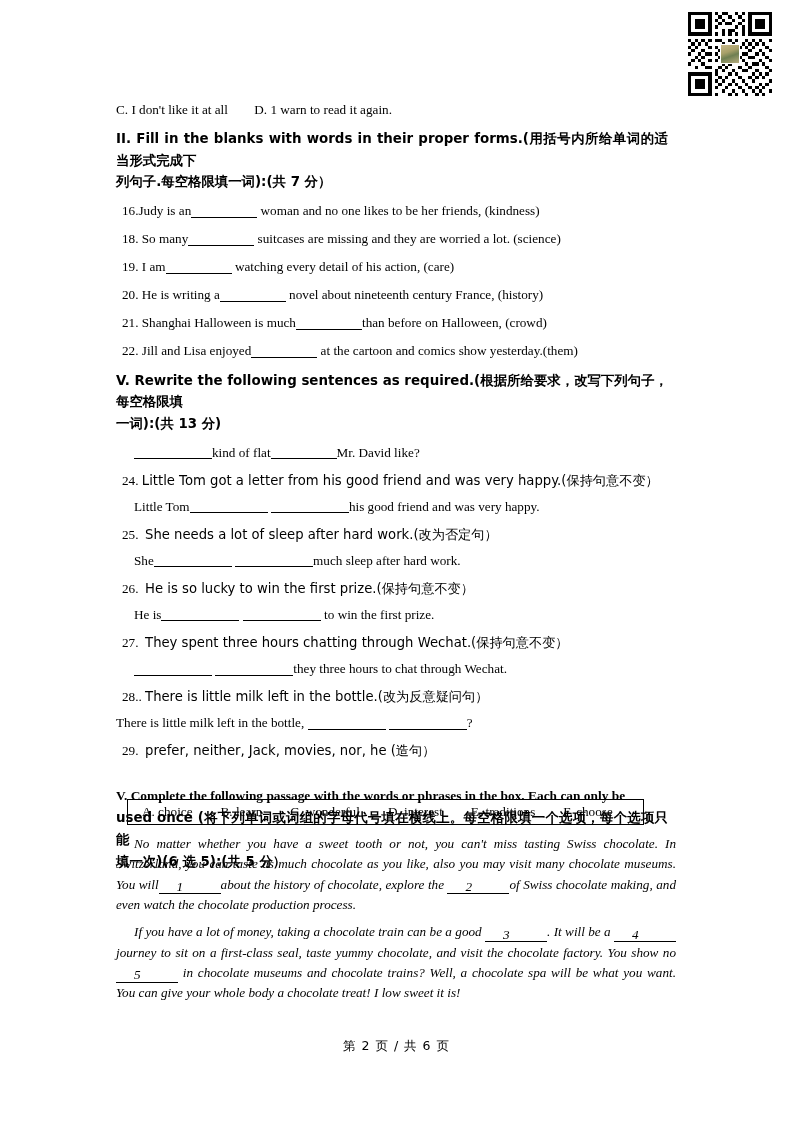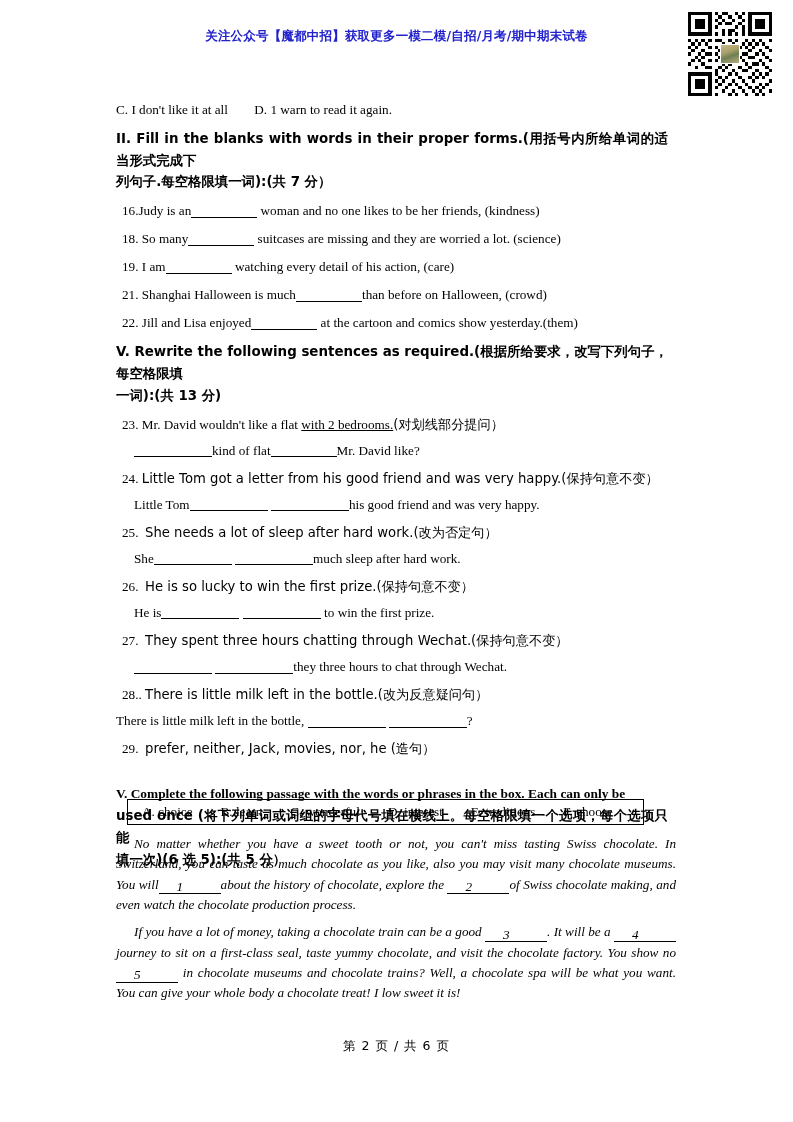--- a/index.html
+++ b/index.html
@@ -158,21 +158,20 @@
     text-align: center;
     font-size: 12.5px;
     letter-spacing: 1px;
   }
 </style>
 </head>
 <body>
 
 <div class="page">
 
-  <div class="banner">关注公众号【魔都中招】获取更多一模二模/自招/月考/期中期末试卷</div>
 
   <div class="qr-wrap">
     <svg width="84" height="84" viewBox="0 0 25 25" shape-rendering="crispEdges">
       <rect width="25" height="25" fill="#fff"></rect>
       <g fill="#000">
 
         <rect x="0" y="0" width="7" height="1"></rect>
           <rect x="0" y="6" width="7" height="1"></rect>
         <rect x="0" y="0" width="1" height="7"></rect>
           <rect x="6" y="0" width="1" height="7"></rect>
@@ -362,28 +361,28 @@
 
     <div class="heading"><span class="cjk">II. Fill in the blanks with words in their proper forms.(用括号内所给单词的适当形式完成下</span><br><span class="cjk">列句子.每空格限填一词):(共 7 分）</span></div>
 
     <div class="line q"><span>16.</span><span>Judy is an</span><span class="blank b-md"></span><span> woman and no one likes to be her friends, (kindness)</span></div>
 
 
     <div class="line q"><span>18. </span><span>So many</span><span class="blank b-md"></span><span> suitcases are missing and they are worried a lot. (science)</span></div>
 
     <div class="line q"><span>19. </span><span>I am</span><span class="blank b-md"></span><span> watching every detail of his action, (care)</span></div>
 
+    <div class="line q"><span>20. </span><span>He is writing a</span><span class="blank b-md"></span><span> novel about nineteenth century France, (history)</span></div>
 
     <div class="line q"><span>21. </span><span>Shanghai Halloween is much</span><span class="blank b-md"></span><span>than before on Halloween, (crowd)</span></div>
 
     <div class="line q"><span>22. </span><span>Jill and Lisa enjoyed</span><span class="blank b-md"></span><span> at the cartoon and comics show yesterday.(them)</span></div>
 
     <div class="heading"><span class="cjk">V. Rewrite the following sentences as required.(根据所给要求，改写下列句子，每空格限填</span><br><span class="cjk">一词):(共 13 分)</span></div>
 
-    <div class="line q tight"><span>23. </span><span>Mr. David wouldn't like a flat </span><u class="ul">with 2 bedrooms.</u><span class="cjk">(对划线部分提问）</span></div>
     <div class="line sub"><span class="blank b-lg"></span><span>kind of flat</span><span class="blank b-md"></span><span>Mr. David like?</span></div>
 
     <div class="line q tight"><span>24. </span><span class="cjk">Little Tom got a letter from his good friend and was very happy.(保持句意不变）</span></div>
     <div class="line sub"><span>Little Tom</span><span class="blank b-lg"></span> <span class="blank b-lg"></span><span>his good friend and was very happy.</span></div>
 
     <div class="line q tight"><span>25.  </span><span class="cjk">She needs a lot of sleep after hard work.(改为否定句）</span></div>
     <div class="line sub"><span>She</span><span class="blank b-lg"></span> <span class="blank b-lg"></span><span>much sleep after hard work.</span></div>
 
     <div class="line q tight"><span>26.  </span><span class="cjk">He is so lucky to win the first prize.(保持句意不变）</span></div>
     <div class="line sub"><span>He is</span><span class="blank b-lg"></span> <span class="blank b-lg"></span><span> to win the first prize.</span></div>

